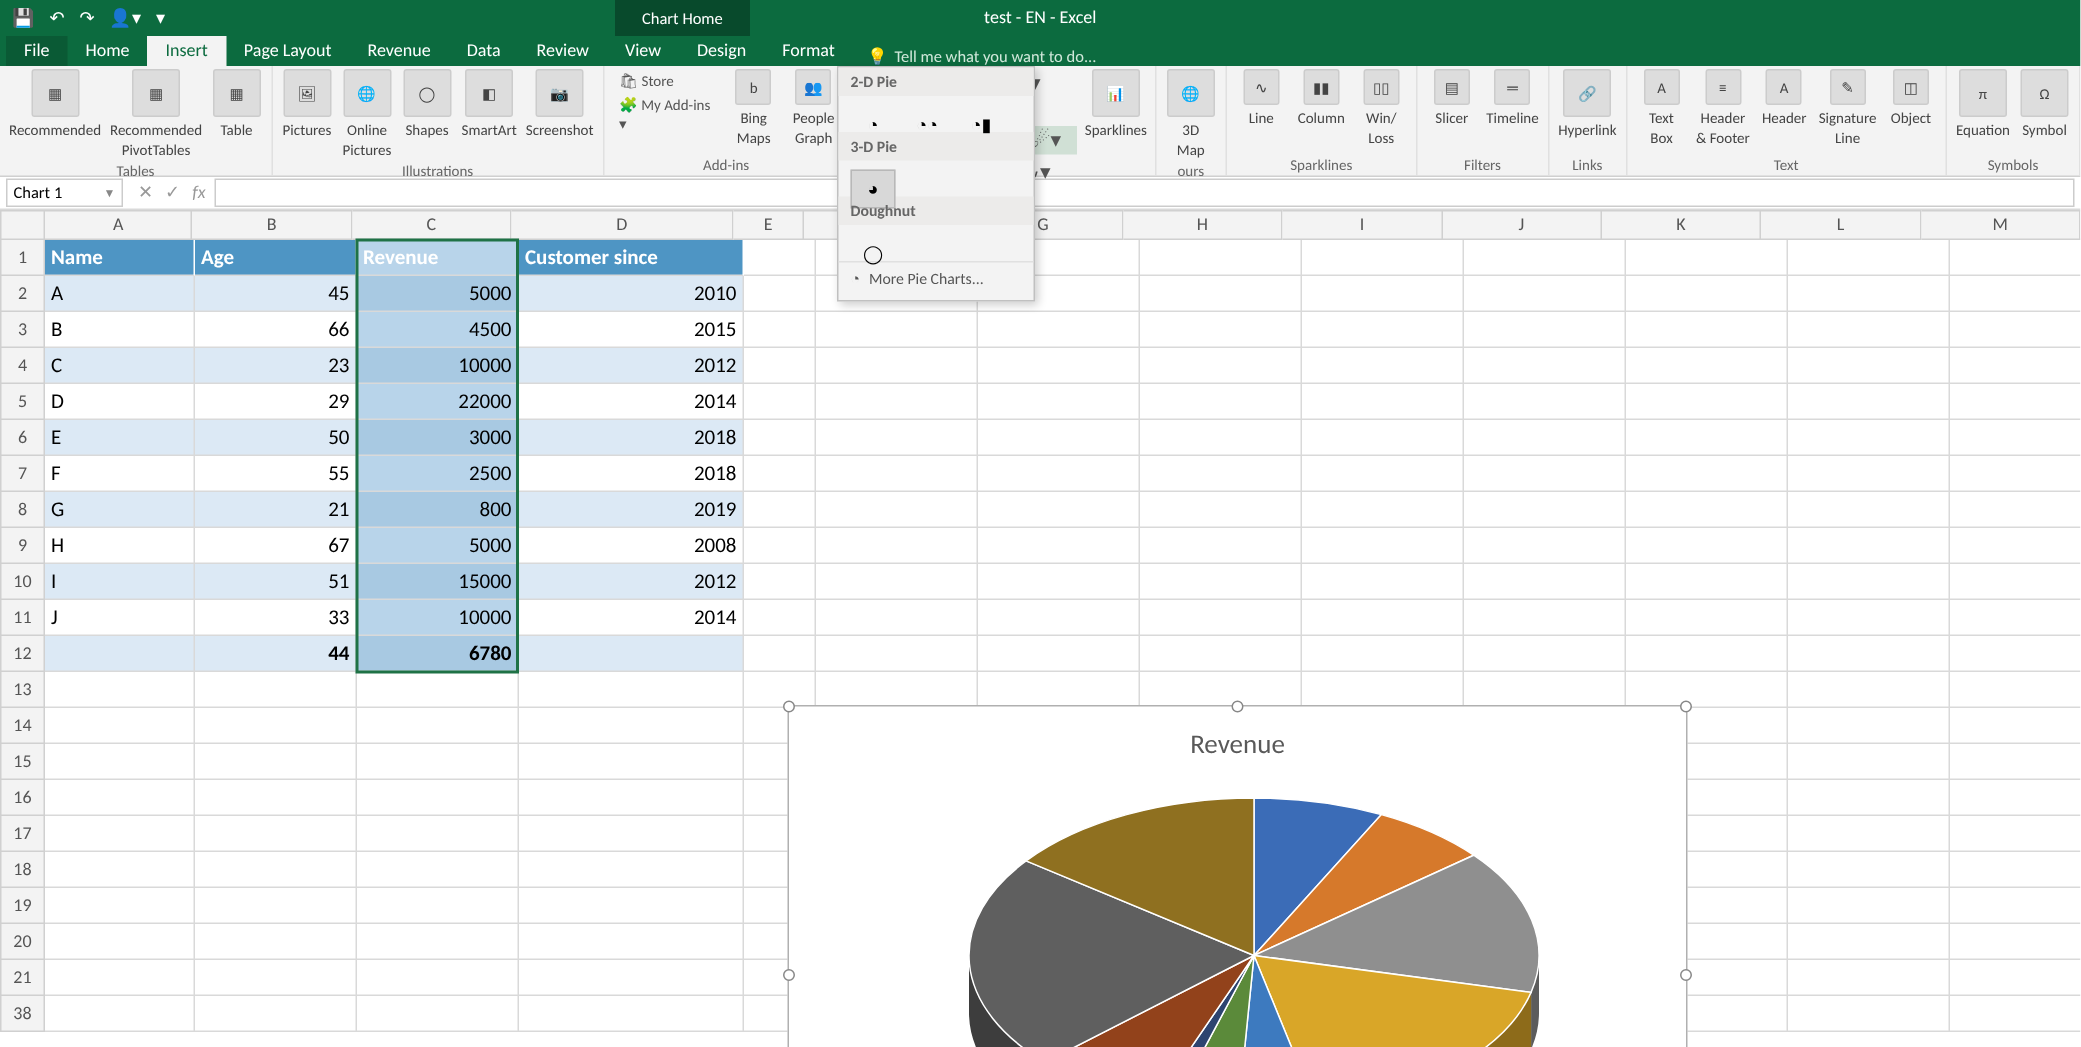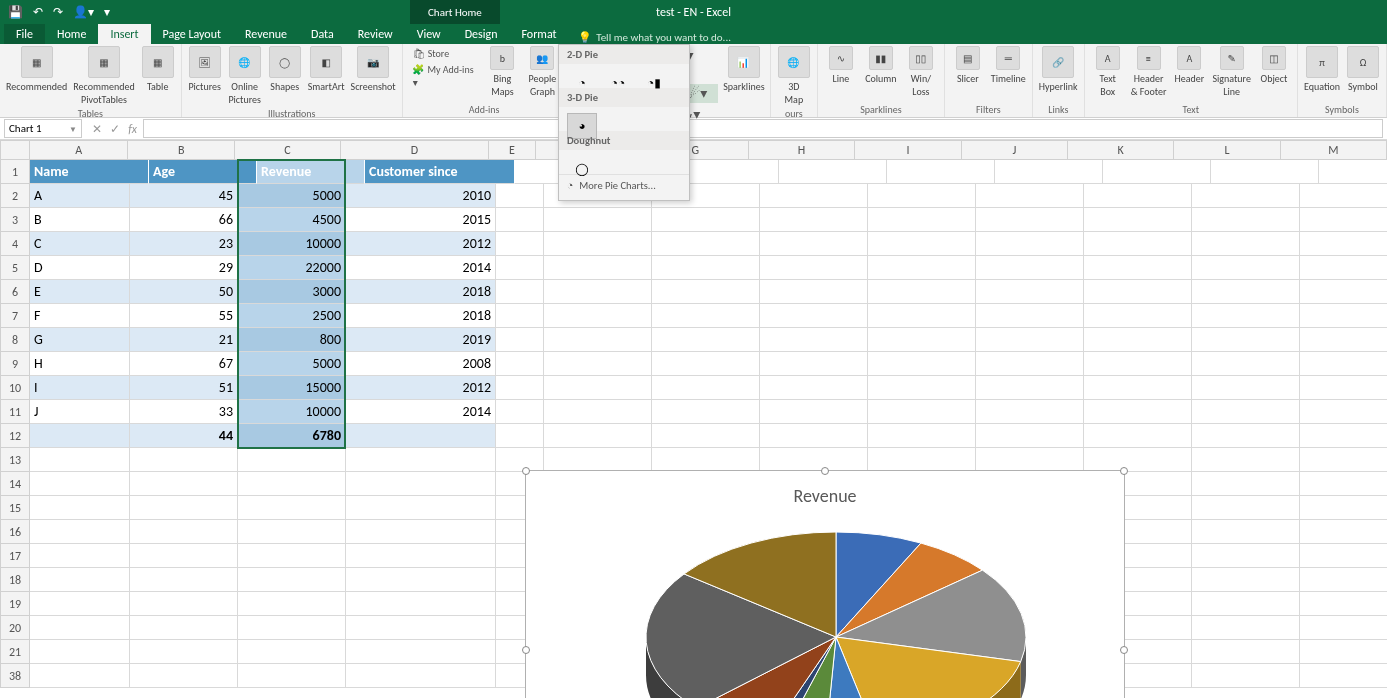--- a/index.html
+++ b/index.html
@@ -333,21 +333,21 @@
       <div class="ch" style="width: 108px;">H</div>
       <div class="ch" style="width: 108px;">I</div>
       <div class="ch" style="width: 108px;">J</div>
       <div class="ch" style="width: 108px;">K</div>
       <div class="ch" style="width: 108px;">L</div>
       <div class="ch" style="width: 108px;">M</div>
     </div>
   <div class="rows" id="gridrows">
       <div class="row">
         <div class="rh">1</div>
-        <div class="cell hdr" style="width: 119px;">Name</div>
+        <div class="cell hdr" style="width: 100px;">Name</div>
         <div class="cell hdr" style="width: 108px;">Age</div>
         <div class="cell hdr selcol" style="width: 108px;">Revenue</div>
         <div class="cell hdr" style="width: 150px;">Customer since</div>
         <div class="cell" style="width: 48px;"></div>
         <div class="cell" style="width: 108px;"></div>
         <div class="cell" style="width: 108px;"></div>
         <div class="cell" style="width: 108px;"></div>
         <div class="cell" style="width: 108px;"></div>
         <div class="cell" style="width: 108px;"></div>
         <div class="cell" style="width: 108px;"></div>

